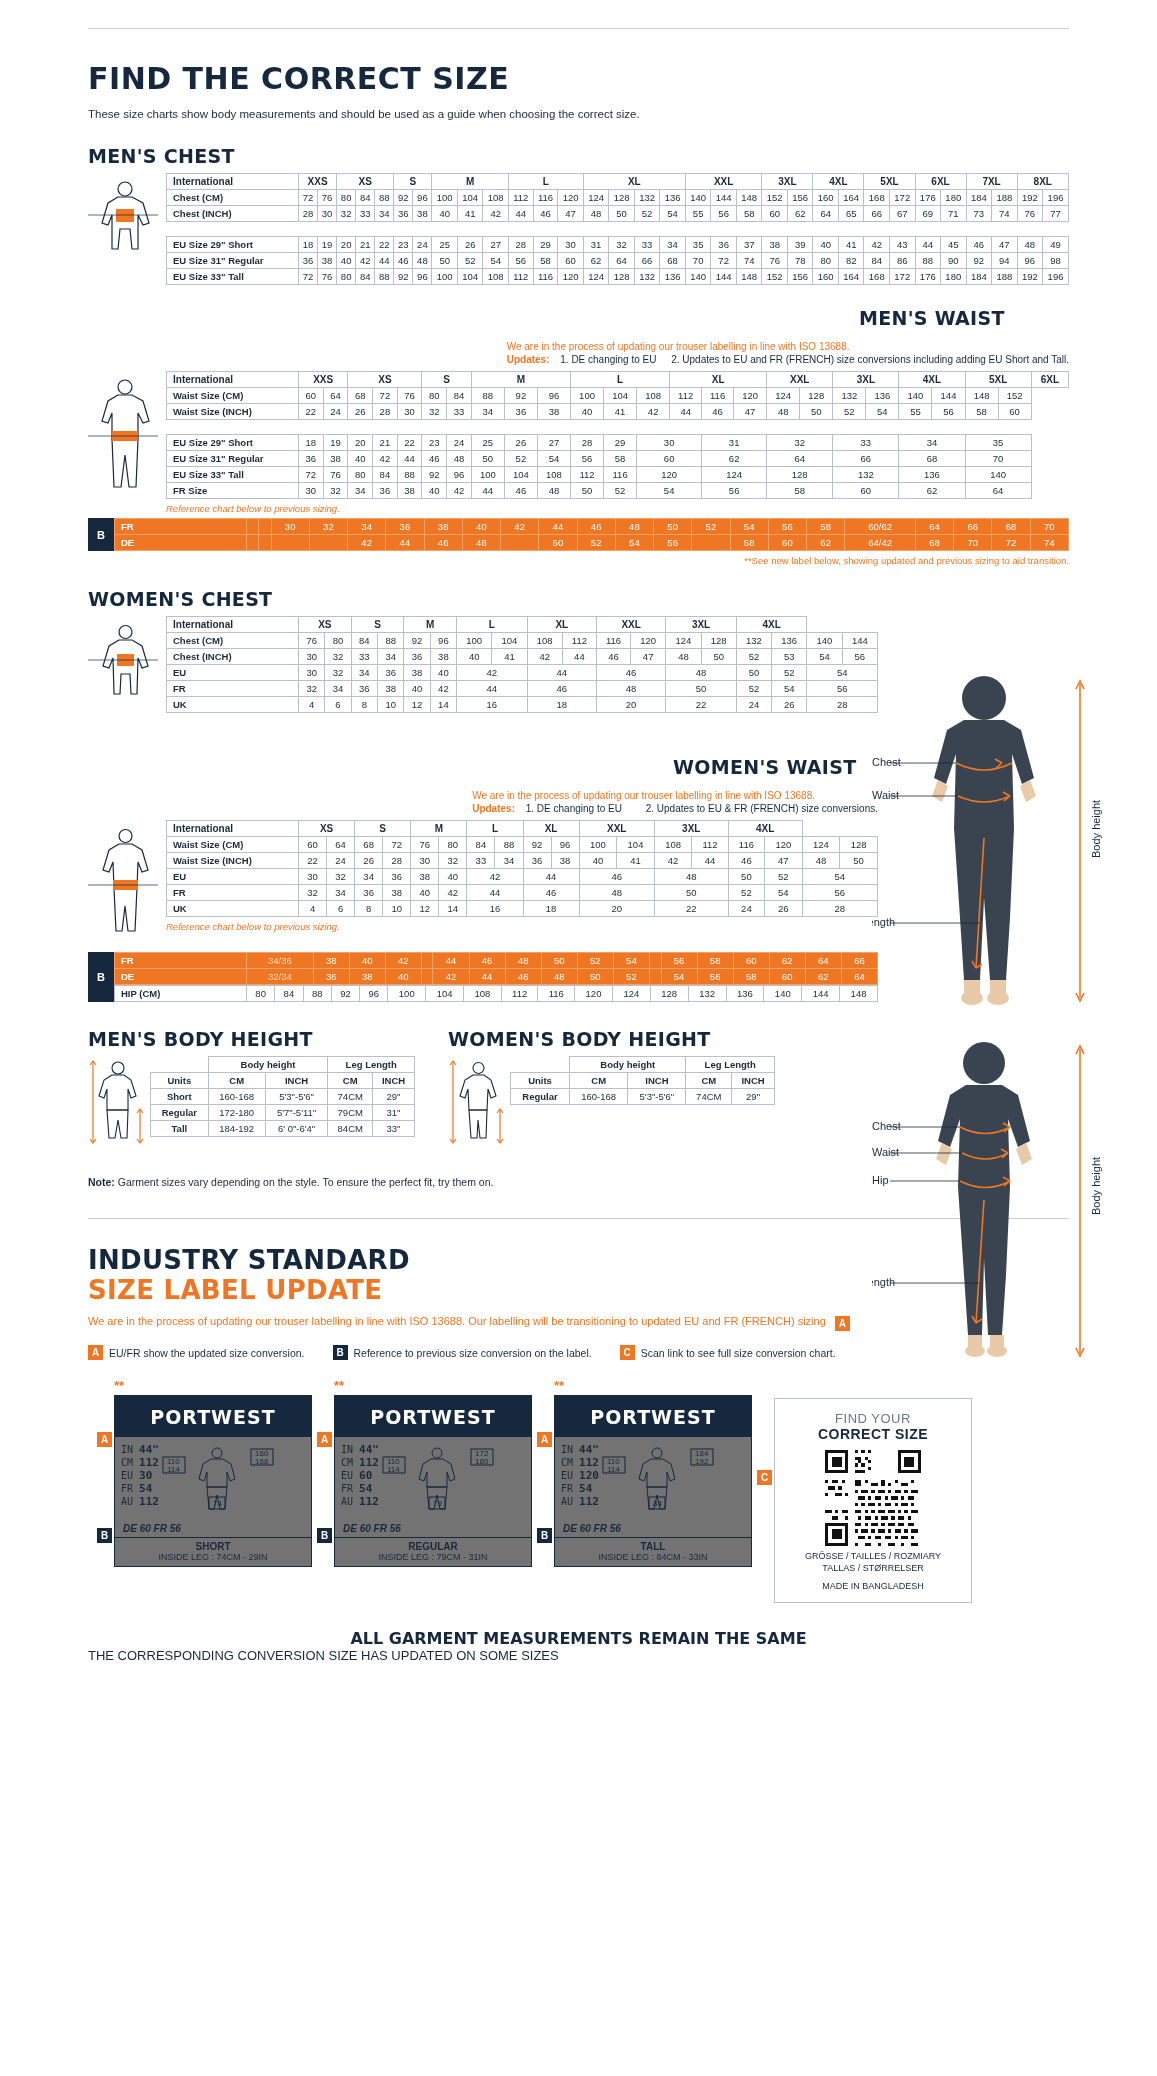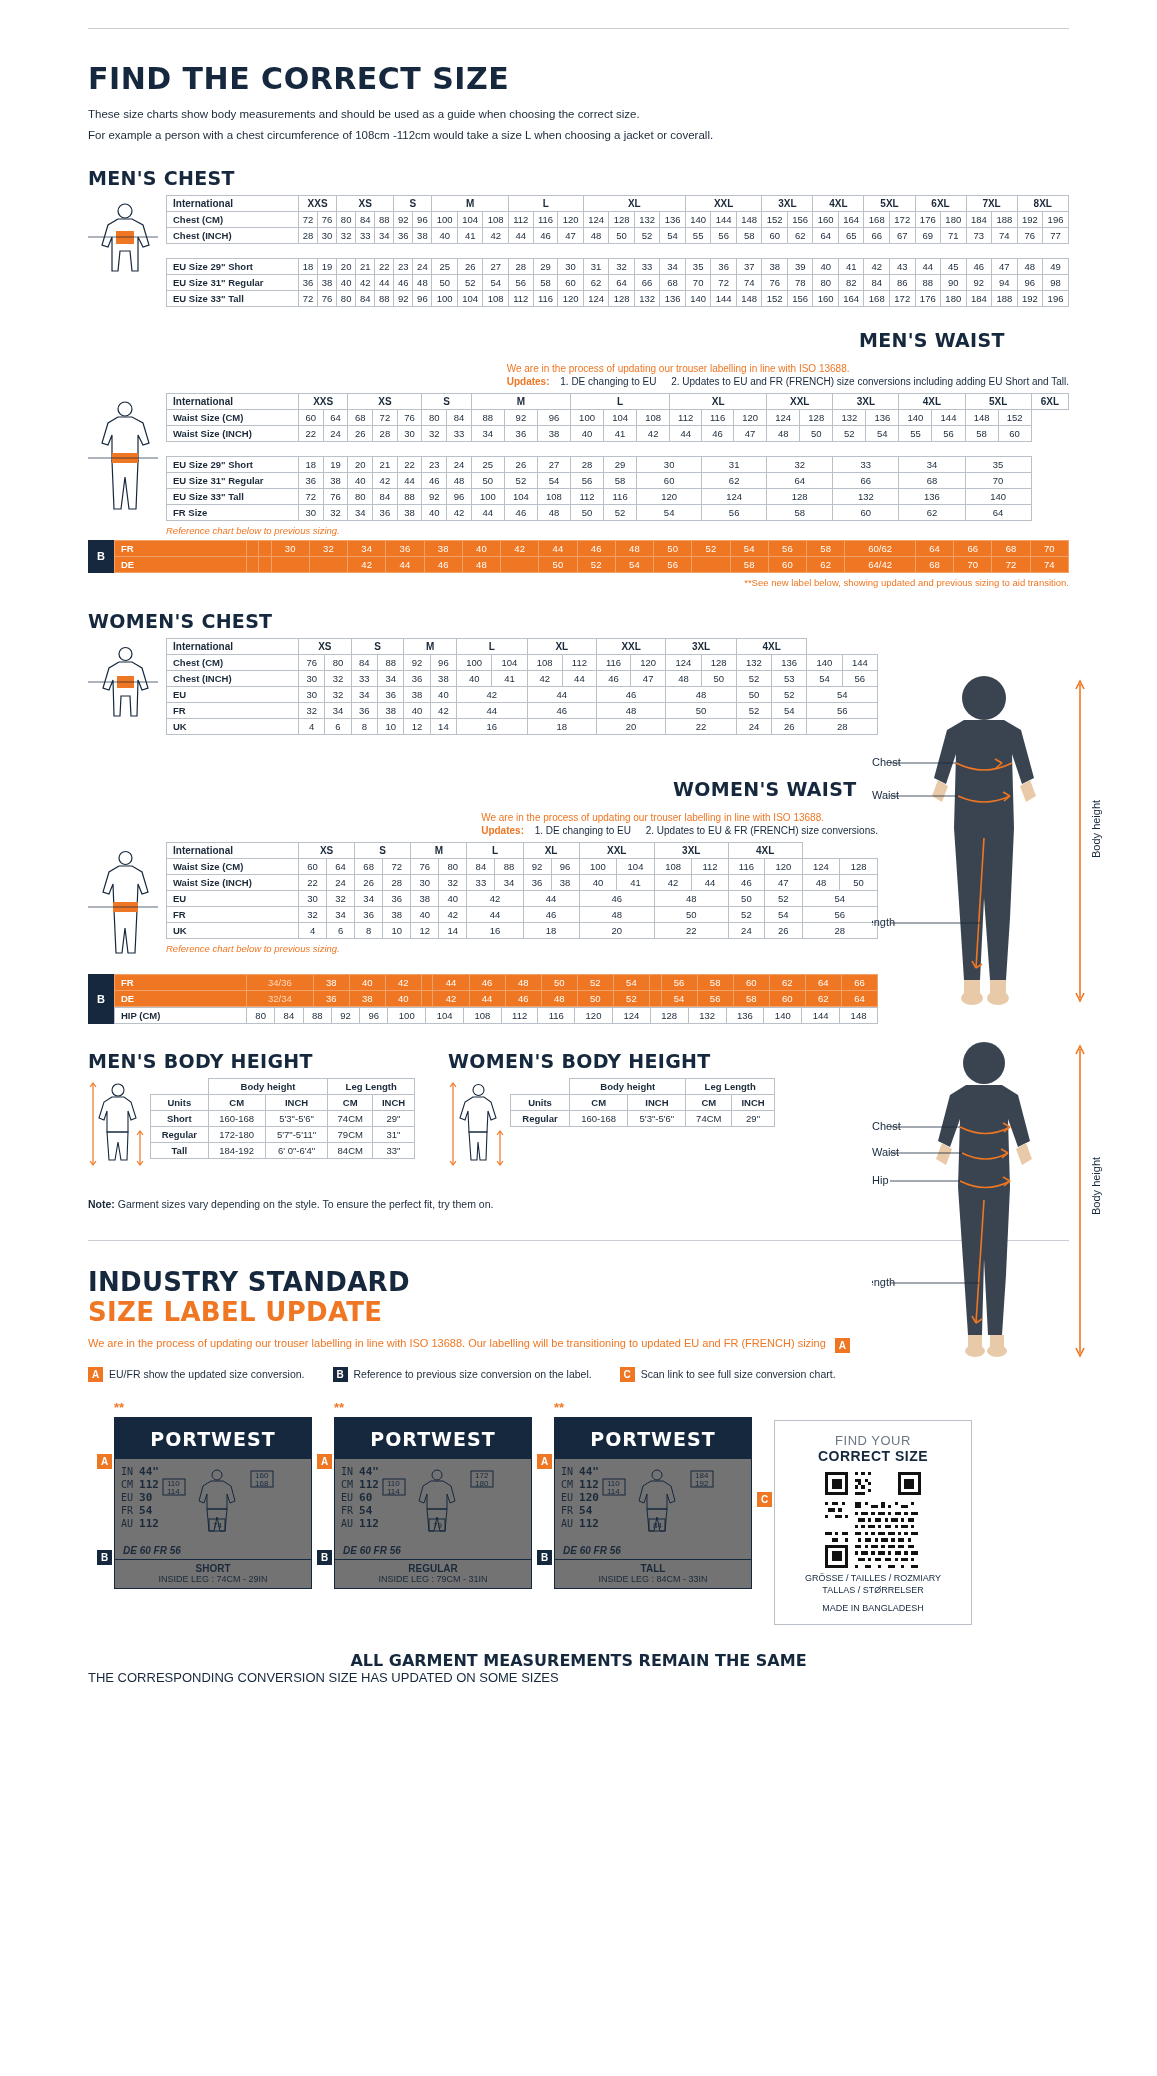--- a/index.html
+++ b/index.html
@@ -136,21 +136,20 @@
 </head>
 <body>
 
 <div class="page">
 
   <div class="topline"></div>
 
   <div class="wrap">
     <h1 class="title">FIND THE CORRECT SIZE</h1>
     <div class="intro">These size charts show body measurements and should be used as a guide when choosing the correct size.</div>
-    <div class="intro">For example a person with a chest circumference of 108cm -112cm would take a size L when choosing a jacket or coverall.</div>
 
     <h2 class="section">MEN'S CHEST</h2>
     <div class="blockrow">
       <div class="figure">
         <svg width="74" height="100" viewBox="0 0 74 100">
           <g stroke="#16283d" fill="none" stroke-width="1.2">
             <path d="M30 10 a7 7 0 1 1 14 0 a7 7 0 1 1 -14 0"></path>
             <path d="M30 18 L20 24 L14 44 L20 46 L24 36 L24 70 L30 70 L32 50 L42 50 L44 70 L50 70 L50 36 L55 46 L61 44 L55 24 L44 18 Z"></path>
           </g>
           <rect x="28" y="30" width="18" height="13" fill="#ef7622"></rect>
@@ -730,21 +729,21 @@
       </div>
     </div>
 
     <div class="sec-head-row" style="width:790px">
       <h2 class="section" style="width:205px">WOMEN'S WAIST</h2>
       <div style="padding-bottom:6px;">
         <div class="note-orange">We are in the process of updating our trouser labelling in line with ISO 13688.</div>
         <div class="updates-line">
           <span class="lab">Updates:</span>
           <span style="margin-left:8px">1.  DE changing to EU</span>
-          <span style="margin-left:12px">2.  Updates to EU &amp; FR (FRENCH) size conversions.</span>
+          <span style="margin-left:21px">2.  Updates to EU &amp; FR (FRENCH) size conversions.</span>
         </div>
       </div>
     </div>
 
     <div class="blockrow" style="width:790px">
       <div class="figure">
         <svg width="74" height="120" viewBox="0 0 74 120">
           <g stroke="#16283d" fill="none" stroke-width="1.2">
             <path d="M31 10 a6.5 6.5 0 1 1 13 0 a6.5 6.5 0 1 1 -13 0"></path>
             <path d="M31 18 L21 24 L15 44 L21 46 L25 36 L26 62 L49 62 L50 36 L54 46 L60 44 L54 24 L44 18 Z"></path>

